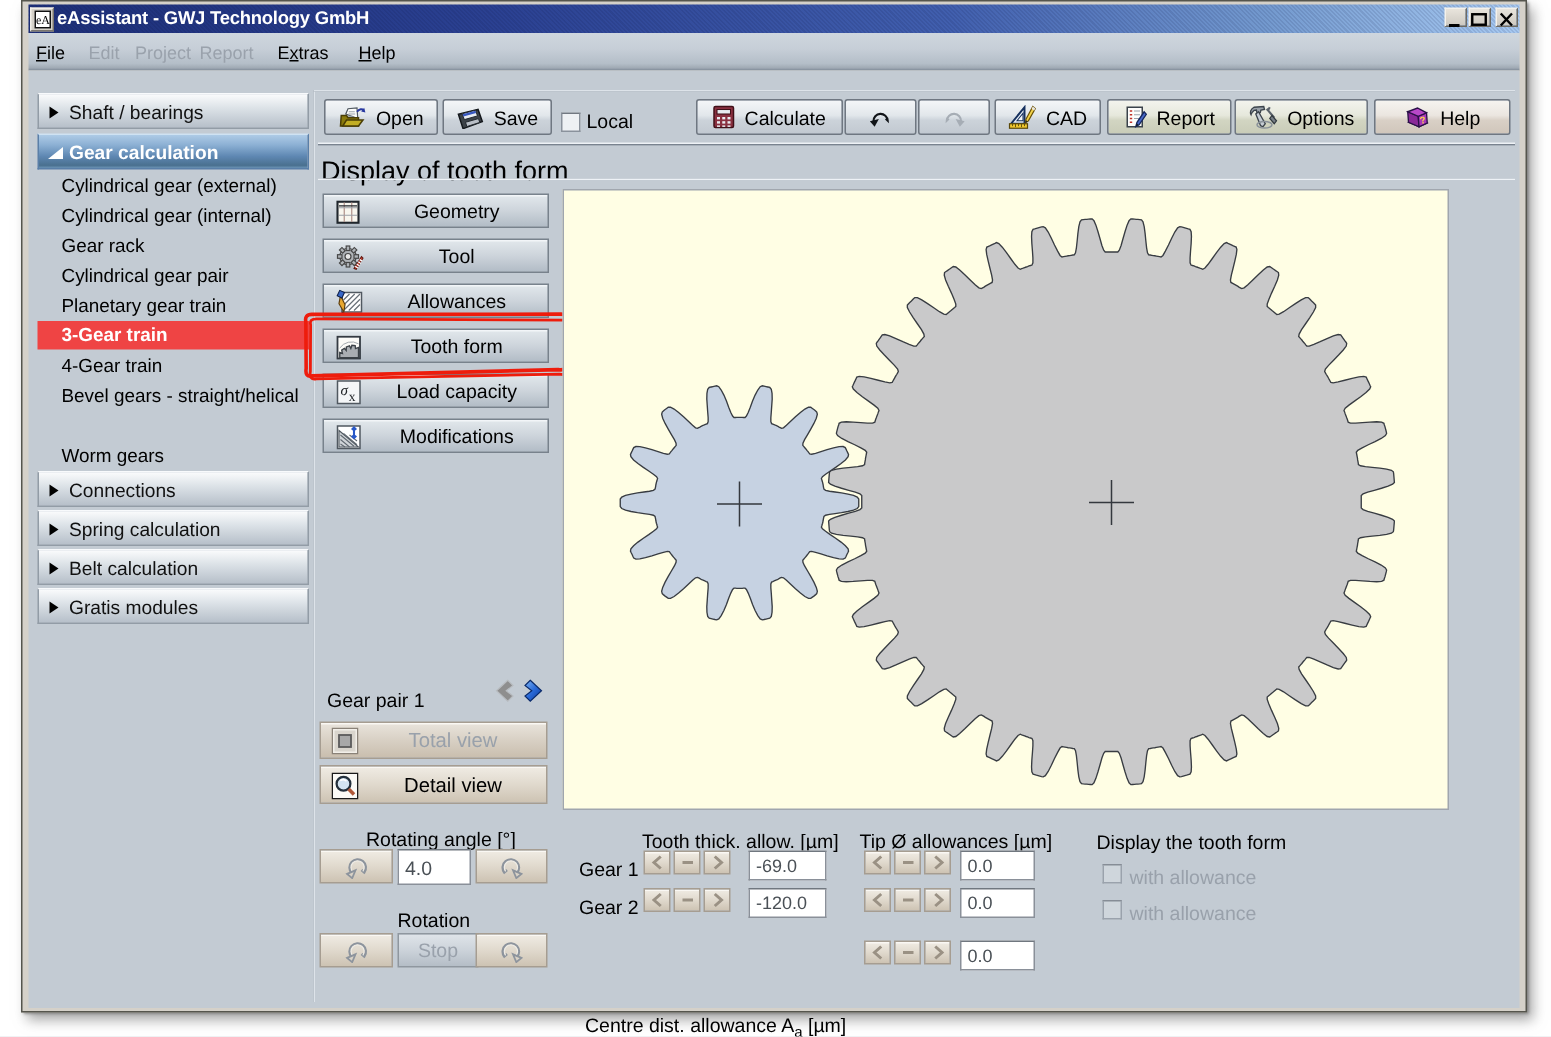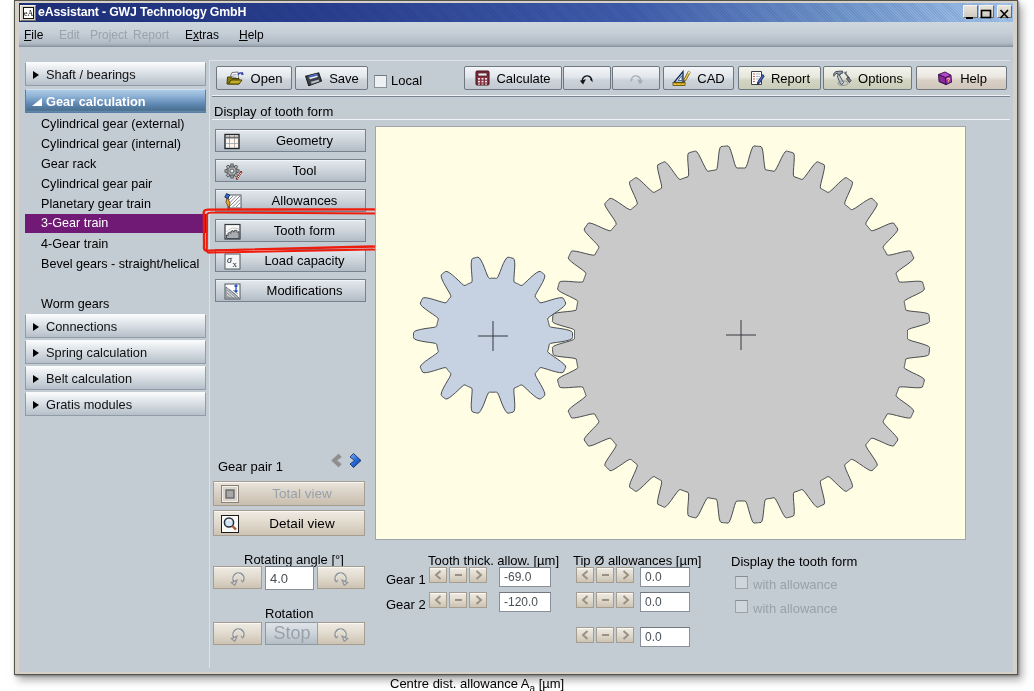--- a/index.html
+++ b/index.html
@@ -22,29 +22,29 @@
 #content{left:4px;top:46px;width:994px;height:625px;background:#c3cbd3;}
 .hdr{left:6px;width:181px;height:24px;border:1px solid #929ca6;border-top:1px solid #f8fafc;
  background:linear-gradient(180deg,#fafbfc 0%,#dde3e8 40%,#b6bfc9 100%);
  font-size:12.8px;color:#111;line-height:23px;}
 .hdr .tri{display:inline-block;width:0;height:0;border-left:6px solid #000;border-top:4px solid transparent;border-bottom:4px solid transparent;margin:0 7px 0 7px;}
 .hdr.blue{background:linear-gradient(180deg,#aecbe6 0%,#8cb0d4 30%,#5e87b2 65%,#4a708f 92%,#6a92b4 100%);
  color:#fff;font-weight:bold;border-color:#5a7fa8;border-top-color:#cfe2f2;}
 .hdr.blue .tri{border:none;width:10px;height:8px;background:none;margin:0 4px 0 6px;}
 .hdr.blue .tri svg{display:block;}
 .item{left:6px;width:181px;height:20px;font-size:12.6px;color:#000;line-height:20px;padding-left:16px;}
-.item.sel{background:#701a75;color:#fff;font-weight:normal;height:19px;line-height:19px;}
+.item.sel{background:#ef4444;color:#fff;font-weight:bold;height:19px;line-height:19px;}
 #vline{left:190px;top:13px;width:1px;height:608px;background:#77818d;border-right:1px solid #dde3e9;}
 #topline{left:190px;top:13px;width:801px;height:1px;background:#77818d;border-bottom:1px solid #dde3e9;}
 .tbtn{top:19px;height:24px;border:1px solid #6f7781;border-radius:2px;font-size:13px;color:#000;
  background:linear-gradient(180deg,#f4f6f8 0%,#e2e7eb 45%,#ccd3da 60%,#c2c9d1 100%);}
 .tbtn.grn{background:linear-gradient(180deg,#f3f4ee 0%,#e6e8dc 45%,#d2d5c2 60%,#c9ccb8 100%);}
 .tbtn.wrm{background:linear-gradient(180deg,#f6f4f0 0%,#ebe6e0 45%,#d9d0c6 60%,#d0c6bb 100%);}
 .flexc{display:flex;align-items:center;justify-content:center;gap:6px;}
-#dotf{left:195px;top:57px;font-size:13px;color:#000;}
+#dotf{left:195px;top:57px;font-size:18px;color:#000;}
 #rule{left:193px;top:72px;width:798px;height:1px;background:#8c96a2;border-bottom:1px solid #eef2f6;}
 #rule2{left:193px;top:48px;width:798px;height:2px;background:#eef2f6;border-bottom:1px solid #79838f;}
 .mbtn{left:196px;width:151px;height:23px;border:1px solid #78828c;
  background:linear-gradient(180deg,#e2e8ec 0%,#cdd4db 50%,#b2bcc6 100%);
  box-shadow:inset 0 1px 0 #f2f5f8;font-size:13px;color:#000;}
 .mbtn .cap{position:absolute;left:28px;right:0;top:0;bottom:0;display:flex;align-items:center;justify-content:center;}
 .mbtn .ic{position:absolute;left:8px;top:3px;}
 #draw{left:356px;top:79px;width:591px;height:414px;background:#fffee4;border:1px solid #a0a6ae;}
 .lbl{font-size:13px;color:#000;white-space:nowrap;}
 .lbl.gray{color:#99a1ab;}
@@ -329,21 +329,21 @@
         </svg>
       </div>
 <div class="abs lbl" style="left:246px;top:559px;">Rotation</div>
 <div class="abs bbtn flexc" style="left:194px;top:575px;width:49px;height:23px;">
         <svg width="20" height="17" viewBox="0 0 20 17">
           <path d="M6.6 13.2 A5.4 5.4 0 1 1 14.8 12.6 L13 11" fill="none" stroke="#8d949d" stroke-width="1.7"></path>
           <path d="M7.3 12.4 A4.4 4.4 0 1 1 13.9 11.9" fill="none" stroke="#efece5" stroke-width="0.8"></path>
           <path d="M3.4 13.6 L9 11.2 L6.8 16.4 Z" fill="#d9d2c6" stroke="#8d949d" stroke-width="1.2"></path>
         </svg>
       </div>
-<div class="abs graybtn flexc lbl gray" style="left:246px;top:575px;width:54px;height:23px;font-size:18px;">Stop</div>
+<div class="abs graybtn flexc lbl gray" style="left:246px;top:575px;width:54px;height:23px;font-size:13px;">Stop</div>
 <div class="abs bbtn flexc" style="left:298px;top:575px;width:48px;height:23px;">
         <svg width="20" height="17" viewBox="0 0 20 17">
           <path d="M13.4 13.2 A5.4 5.4 0 1 0 5.2 12.6 L7 11" fill="none" stroke="#8d949d" stroke-width="1.7"></path>
           <path d="M12.7 12.4 A4.4 4.4 0 1 0 6.1 11.9" fill="none" stroke="#efece5" stroke-width="0.8"></path>
           <path d="M16.6 13.6 L11 11.2 L13.2 16.4 Z" fill="#d9d2c6" stroke="#8d949d" stroke-width="1.2"></path>
         </svg>
       </div>
 <div class="abs lbl" style="left:409px;top:506px;">Tooth thick. allow. [µm]</div>
 <div class="abs lbl" style="left:367px;top:525px;">Gear 1</div>
 <div class="abs bbtn flexc" style="left:410px;top:520px;width:18px;height:16px;">

